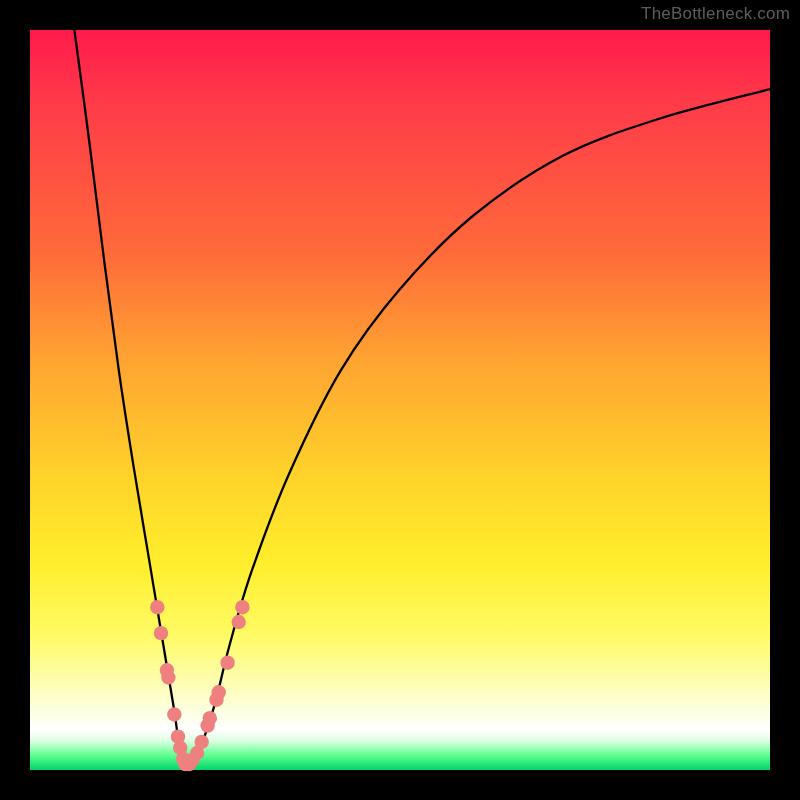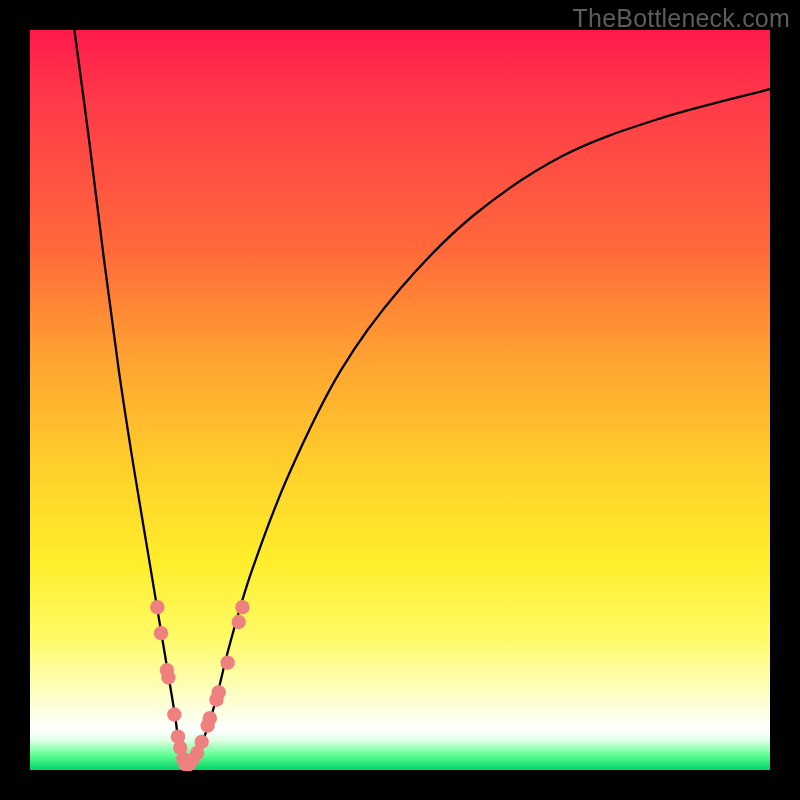--- a/index.html
+++ b/index.html
@@ -40,21 +40,21 @@
       #dfffe4 96%,
       #5eff8f 98%,
       #02d46a 100%
     );
   }
   .watermark {
     position: absolute;
     top: 4px;
     right: 10px;
     color: #5d5d5d;
-    font-size: 25px;
+    font-size: 17px;
     font-weight: 500;
     letter-spacing: 0.2px;
   }
   svg.curves {
     position: absolute;
     top: 0;
     left: 0;
   }
 </style>
 </head>

